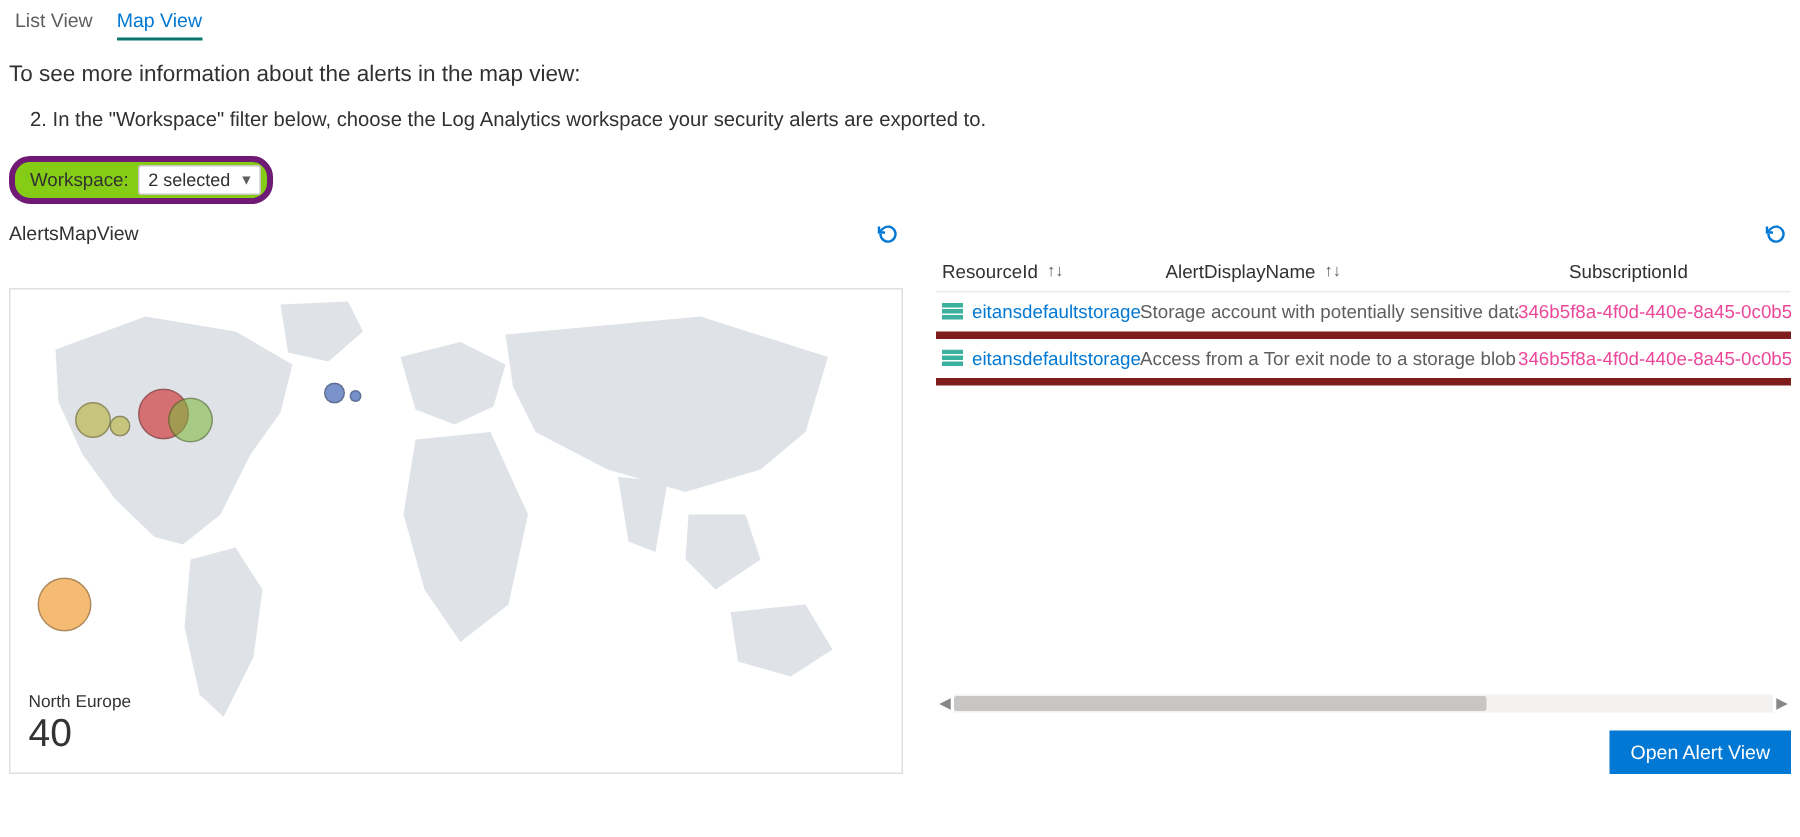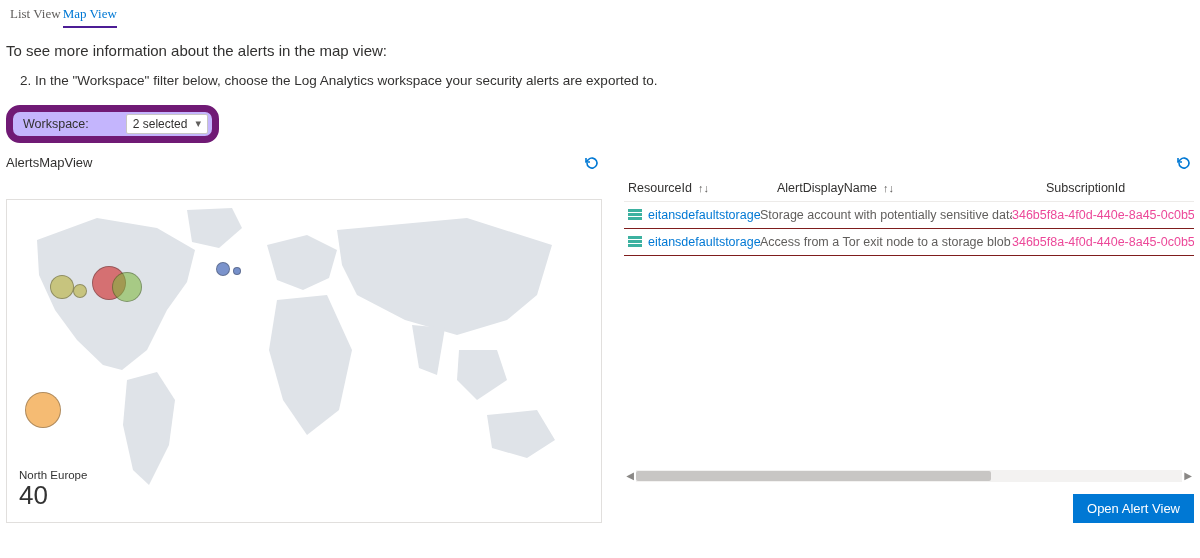--- a/index.html
+++ b/index.html
@@ -9,57 +9,55 @@
     font-size: 13px;
     color: #323130;
     background: #fff;
     width: 1200px;
     height: 558px;
     overflow: hidden;
     padding: 0 6px;
   }
   .tabs {
     display: flex;
-    gap: 2px;
+    gap: 16px;
     padding: 6px 4px 0 4px;
     font-size: 13px;
-    font-family: Liberation Serif, serif;
   }
   .tab {
     color: #605e5c;
     padding-bottom: 4px;
     cursor: pointer;
   }
   .tab.active {
     color: #0078d4;
-    border-bottom: 2px solid #4c1d95;
+    border-bottom: 2px solid #0f766e;
   }
   .intro {
     margin: 12px 0 8px 0;
     font-size: 15px;
     line-height: 1.5;
   }
   .instructions {
     margin: 2px 0 0 14px;
     font-size: 13.5px;
     line-height: 1.5;
   }
   a.link { color: #0078d4; text-decoration: none; cursor: pointer;}
   .filter-row { margin: 14px 0 10px 0; }
   .pill {
     display: inline-flex;
     align-items: center;
-    border: 7px solid #701a75;
-    background: #c4b5fd;
+    border: 4px solid #701a75;
+    background: #84cc16;
     border-radius: 14px;
     padding: 2px 4px 2px 10px;
     font-size: 12.5px;
     color: #323130;
     cursor: pointer;
-    gap: 31px;
   }
   .pill-inner {
     display: inline-flex;
     align-items: center;
     background: #fff;
     border: 1px solid #c8c6c4;
     border-radius: 2px;
     margin-left: 6px;
     padding: 2px 6px;
     font-size: 12px;
@@ -124,21 +122,21 @@
     color: #323130;
     gap: 17px;
   }
   .col-res { width: 132px; display: flex; align-items: center;}
   .col-alert { width: 252px; display: flex; align-items: center;}
   .col-sub { flex: 1; display: flex; align-items: center; overflow:hidden; white-space:nowrap;}
   .sort-icn { margin-left: 6px; font-size: 11px; color: #605e5c; cursor:pointer;}
   .table-row {
     display: flex;
     padding: 6px 0 6px 4px;
-    border-bottom: 1px solid #7f1d1d;
+    border-bottom: 5px solid #7f1d1d;
     font-size: 12.5px;
   }
   .res-cell {
     display: flex;
     align-items: center;
     gap: 6px;
     color: #0078d4;
     cursor: pointer;
   }
   .storage-ic { width:14px; height:12px; display:inline-block;}

